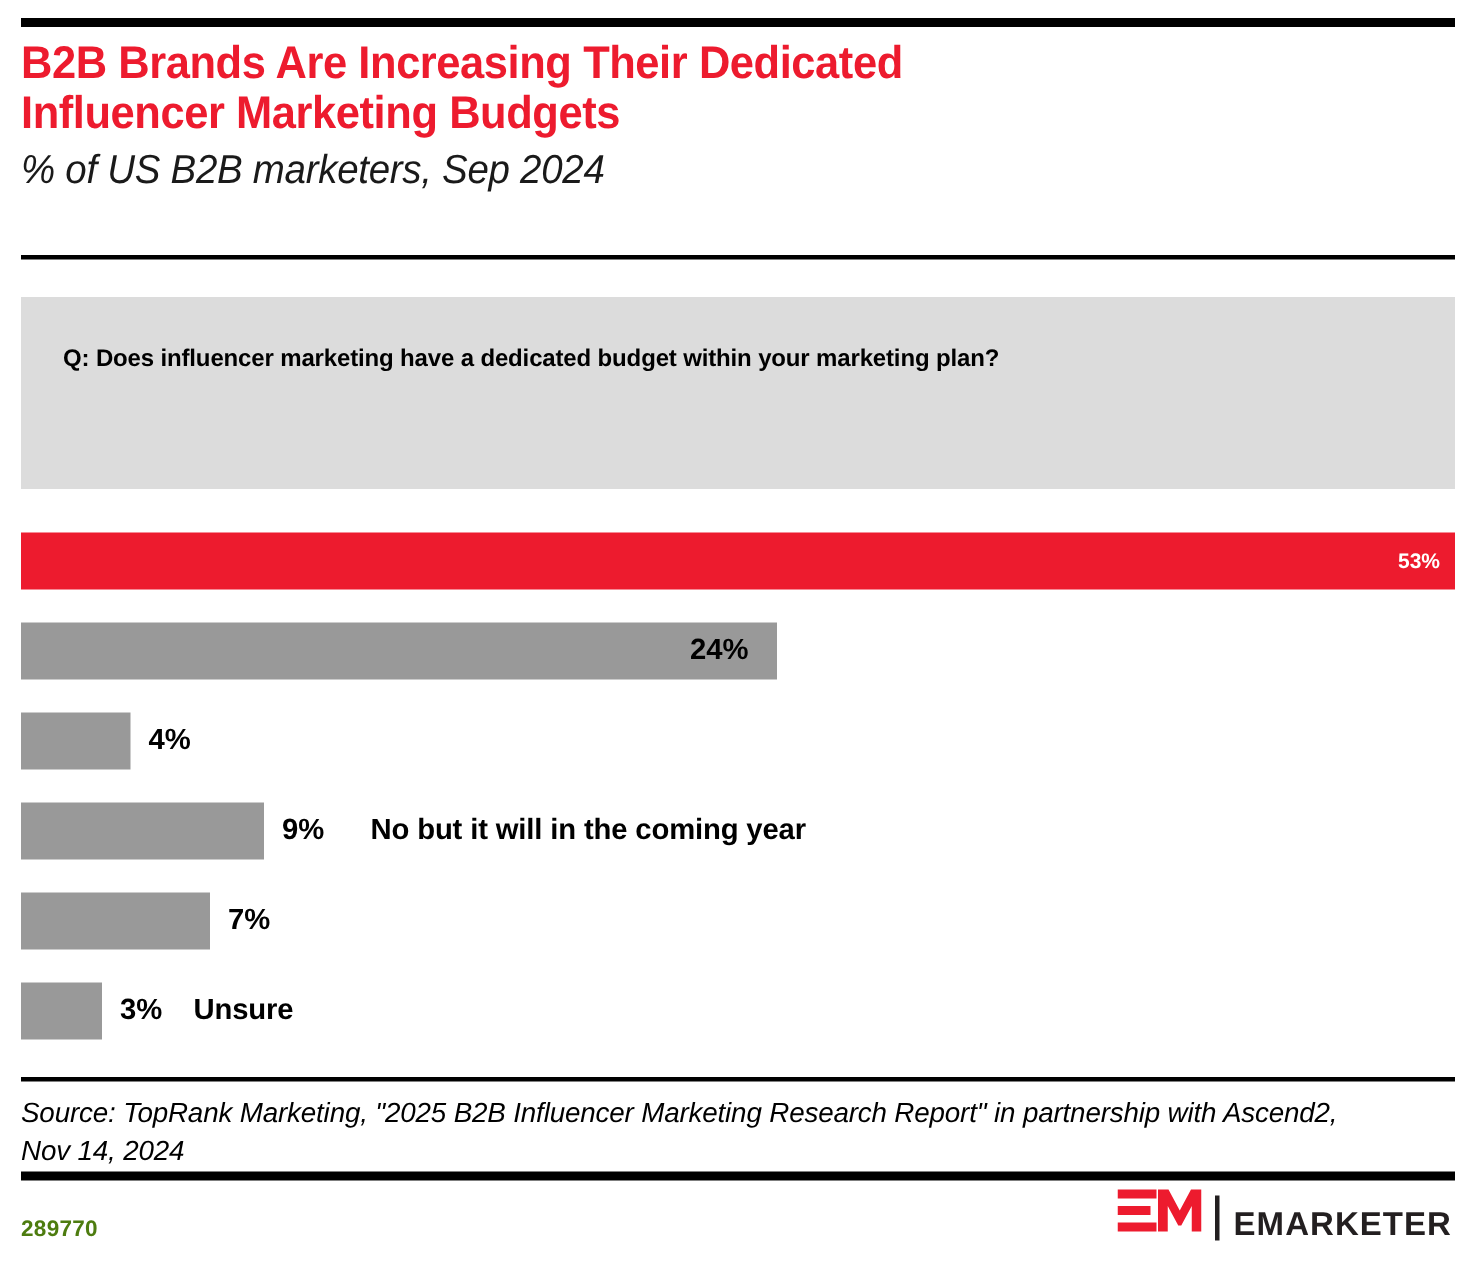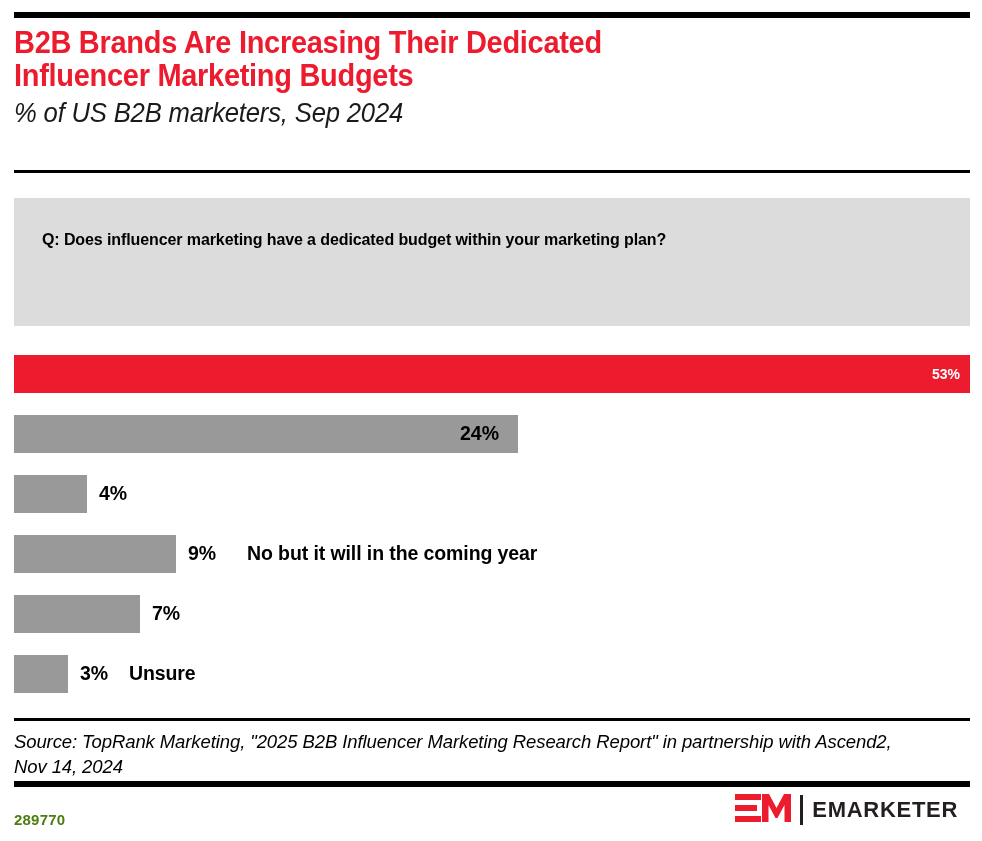--- a/index.html
+++ b/index.html
@@ -189,25 +189,25 @@
     left: 0;
     top: 799px;
     font-size: 15px;
     font-weight: bold;
     color: #4d7c0f;
     letter-spacing: 0.2px;
     margin-top: 12px;
   }
   .brand {
     position: absolute;
-    right: 12px;
+    right: 2px;
     top: 793px;
     height: 34px;
     display: flex;
-    align-items: center;
+    align-items: flex-end;
     gap: 9px;
   }
   .brand-mark {
     display: block;
   }
   .brand-divider {
     width: 3px;
     height: 30px;
     background: #231f20;
   }

